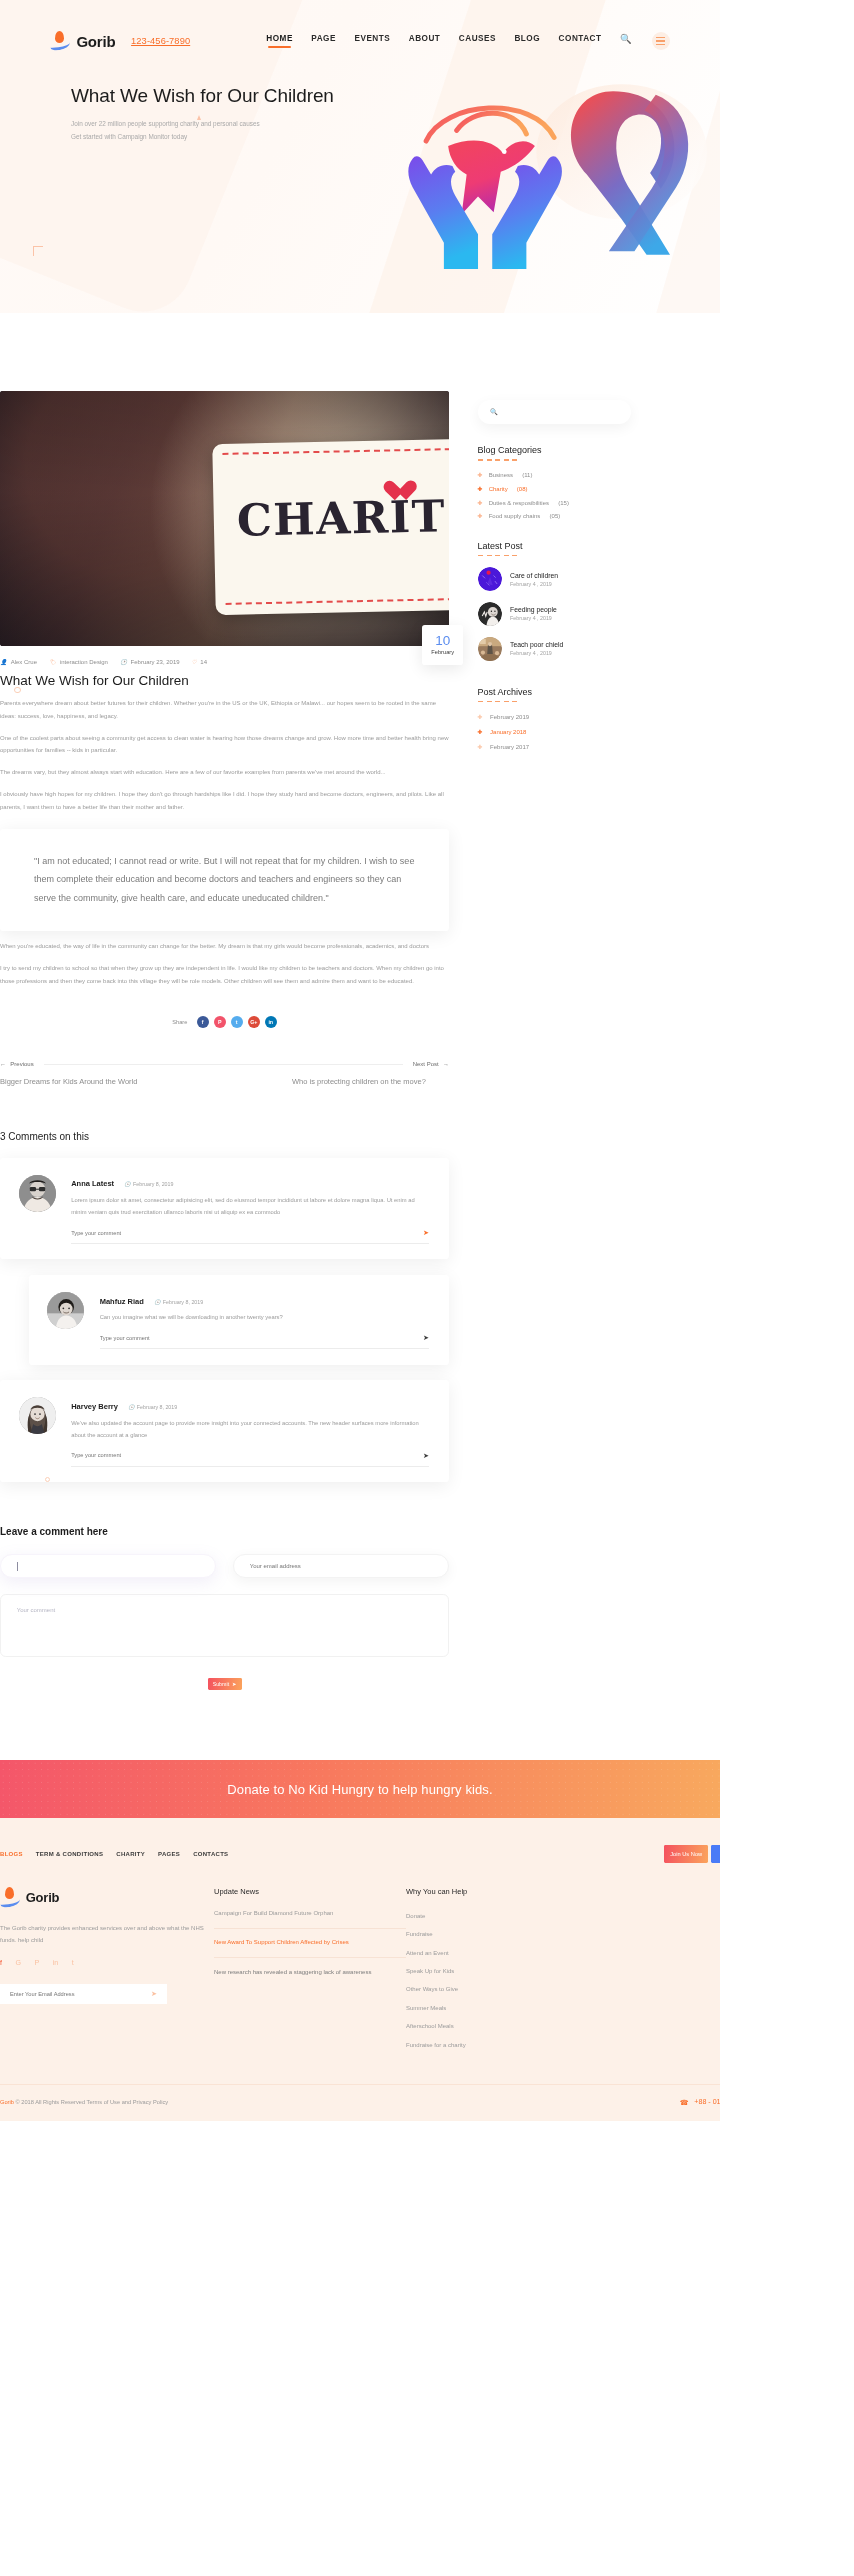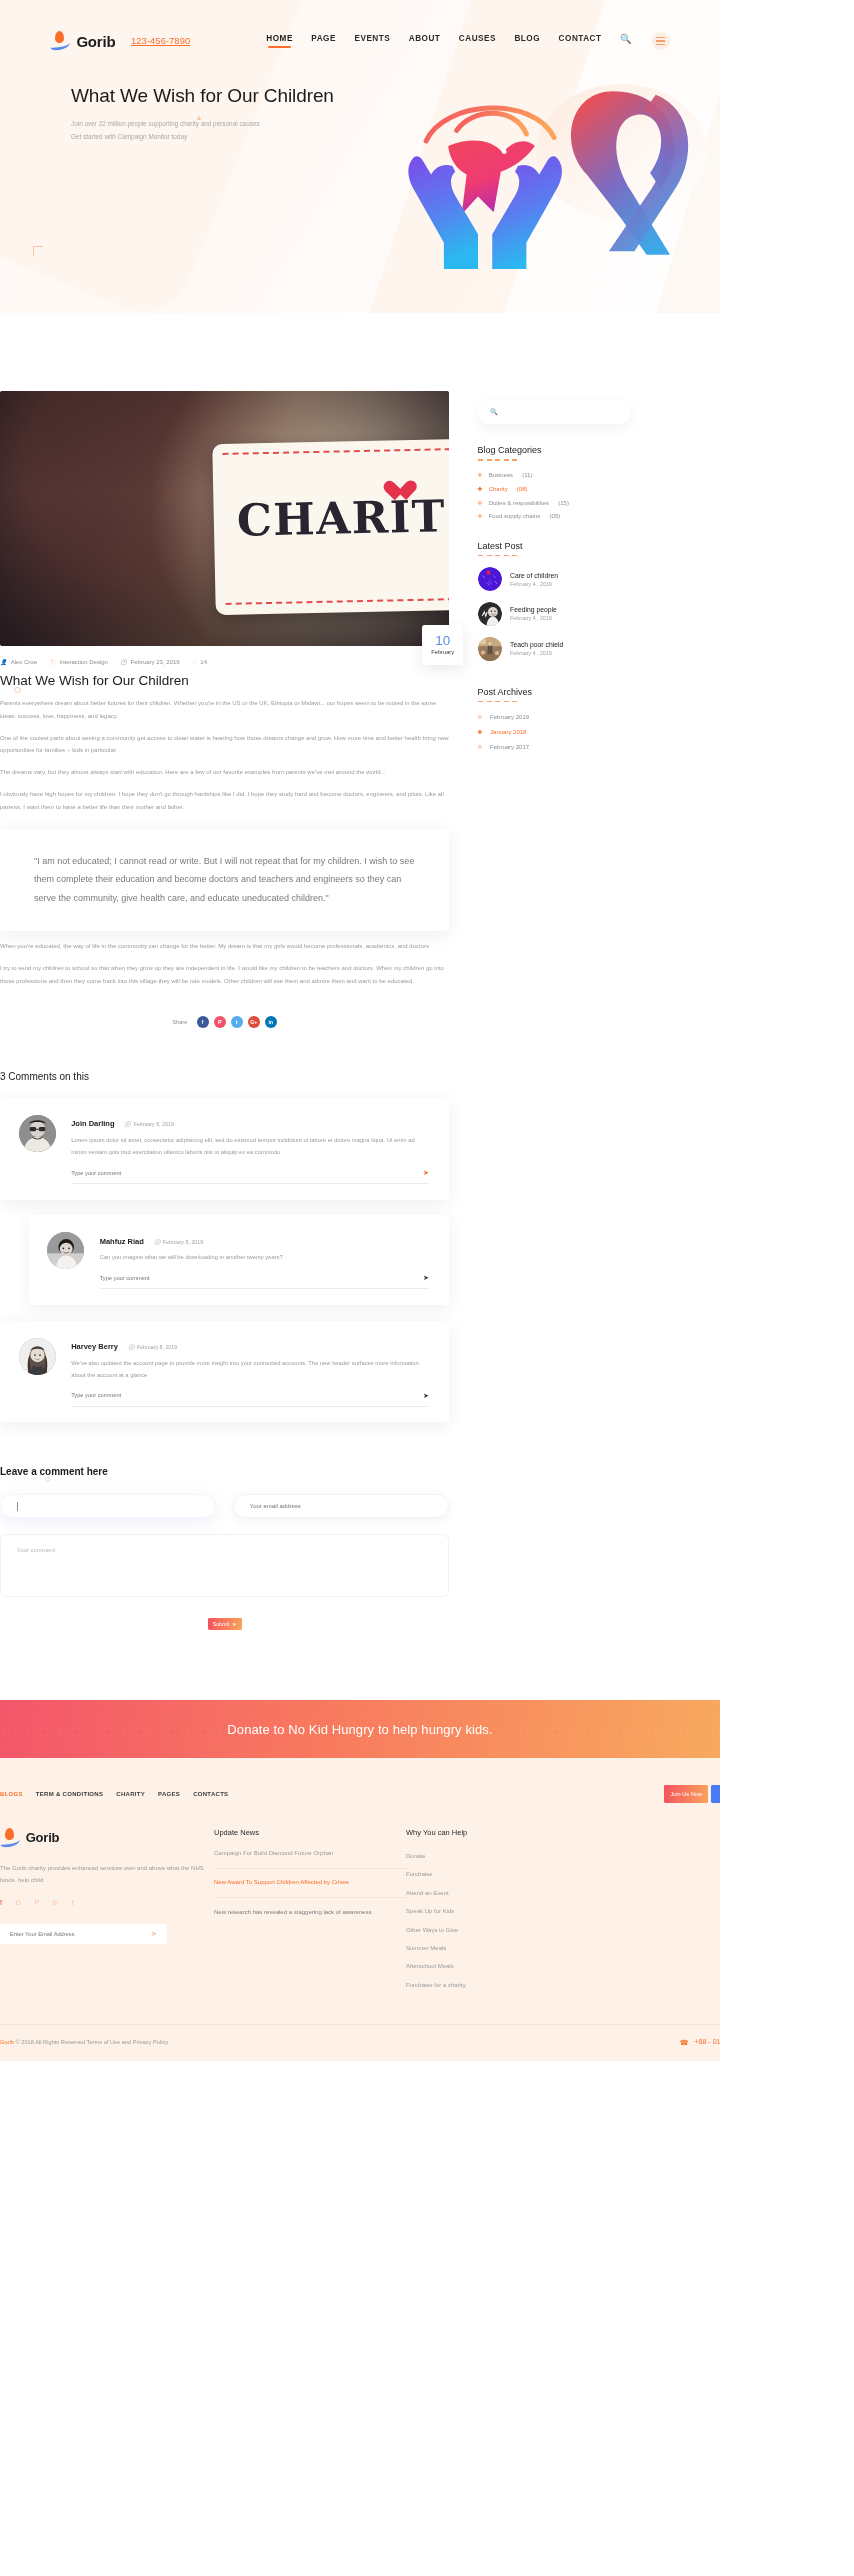--- a/index.html
+++ b/index.html
@@ -481,39 +481,56 @@
 
         <div class="share">
           <span class="lbl">Share</span>
           <a href="#" class="s-fb">f</a>
           <a href="#" class="s-pin">P</a>
           <a href="#" class="s-tw">t</a>
           <a href="#" class="s-gp">G+</a>
           <a href="#" class="s-in">in</a>
         </div>
 
+        <div class="pn">
+          <div class="pn-top">
+            <a href="#" class="pn-prev" style="text-decoration:none;color:inherit">
+              <span>←</span>
+              <span>Previous</span>
+            </a>
+            <span class="pn-line"></span>
+            <a href="#" class="pn-next" style="text-decoration:none;color:inherit">
+              <span>Next Post</span>
+              <span>→</span>
+            </a>
+          </div>
+          <div class="pn-body">
+            <div>Bigger Dreams for Kids Around the World</div>
+            <div class="r">Who is protecting children on the move?</div>
+          </div>
+        </div>
 
         <h3 class="cmt-head">3 Comments on this</h3>
 
         <div class="cmt">
           <div class="ava">
             <svg viewBox="0 0 52 52">
                 <rect width="52" height="52" fill="#8e8e8e"></rect>
               <circle cx="26" cy="20" r="11" fill="#d8d2cc"></circle>
               <path d="M6 52 C8 36 18 31 26 31 C34 31 44 36 46 52 Z" fill="#efe9e3"></path>
               <rect x="15" y="17" width="9" height="6" rx="2" fill="#2d2d2d"></rect>
               <rect x="28" y="17" width="9" height="6" rx="2" fill="#2d2d2d"></rect>
               <path d="M24 20 L28 20" stroke="#2d2d2d" stroke-width="1.6"></path>
               <path d="M14 12 C18 6 34 6 38 12 C34 9 18 9 14 12 Z" fill="#1f1c1a"></path>
               <path d="M18 30 C22 34 30 34 34 30 C32 36 20 36 18 30 Z" fill="#4a3f38"></path>
             </svg>
           </div>
           <div class="body">
             <div>
-              <span class="nm">Join Darling</span>
+              <span class="nm">Anna Latest</span>
               <span class="dt">
                 <i class="ic">🕓</i><b style="font-weight:400">February 8, 2019</b>
               </span>
             </div>
             <div class="tx">Lorem ipsum dolor sit amet, consectetur adipisicing elit, sed do eiusmod tempor incididunt ut labore et dolore magna liqua. Ut enim ad minim veniam quis trud exercitation ullamco laboris nisi ut aliquip ex ea commodo</div>
             <div class="reply">
               <input placeholder="Type your comment" style="">
               <span class="send send-o">➤</span>
             </div>
           </div>

